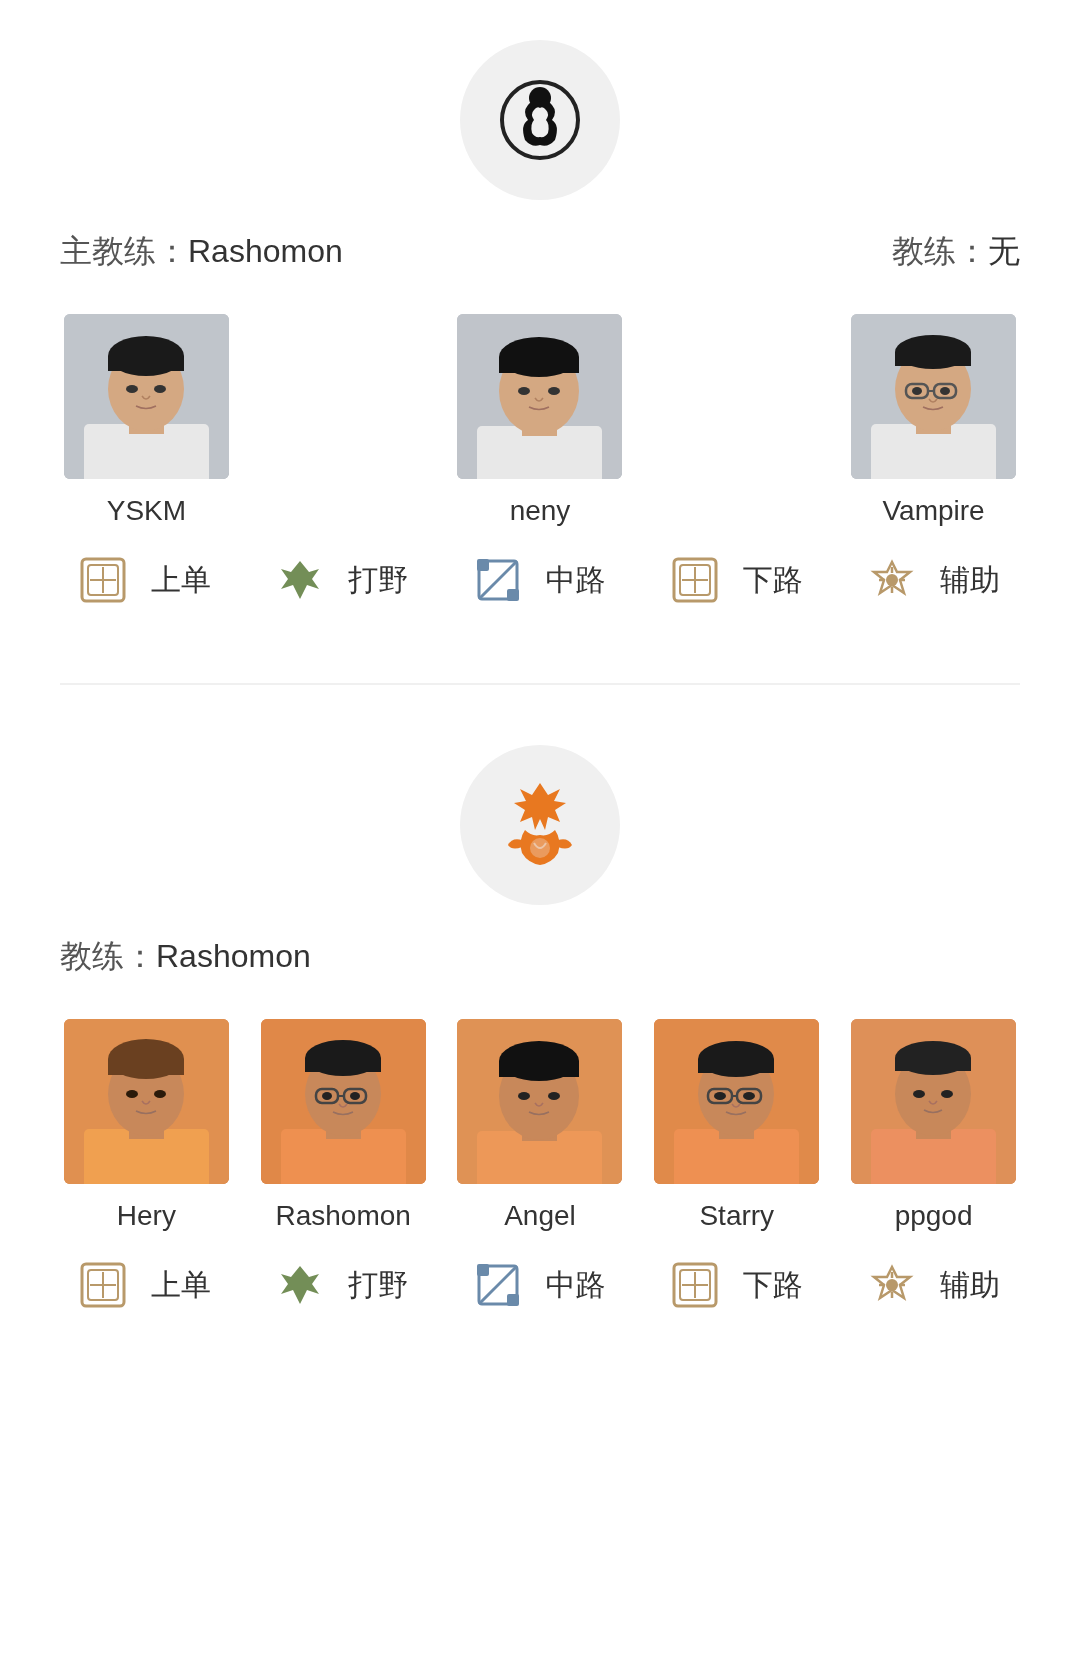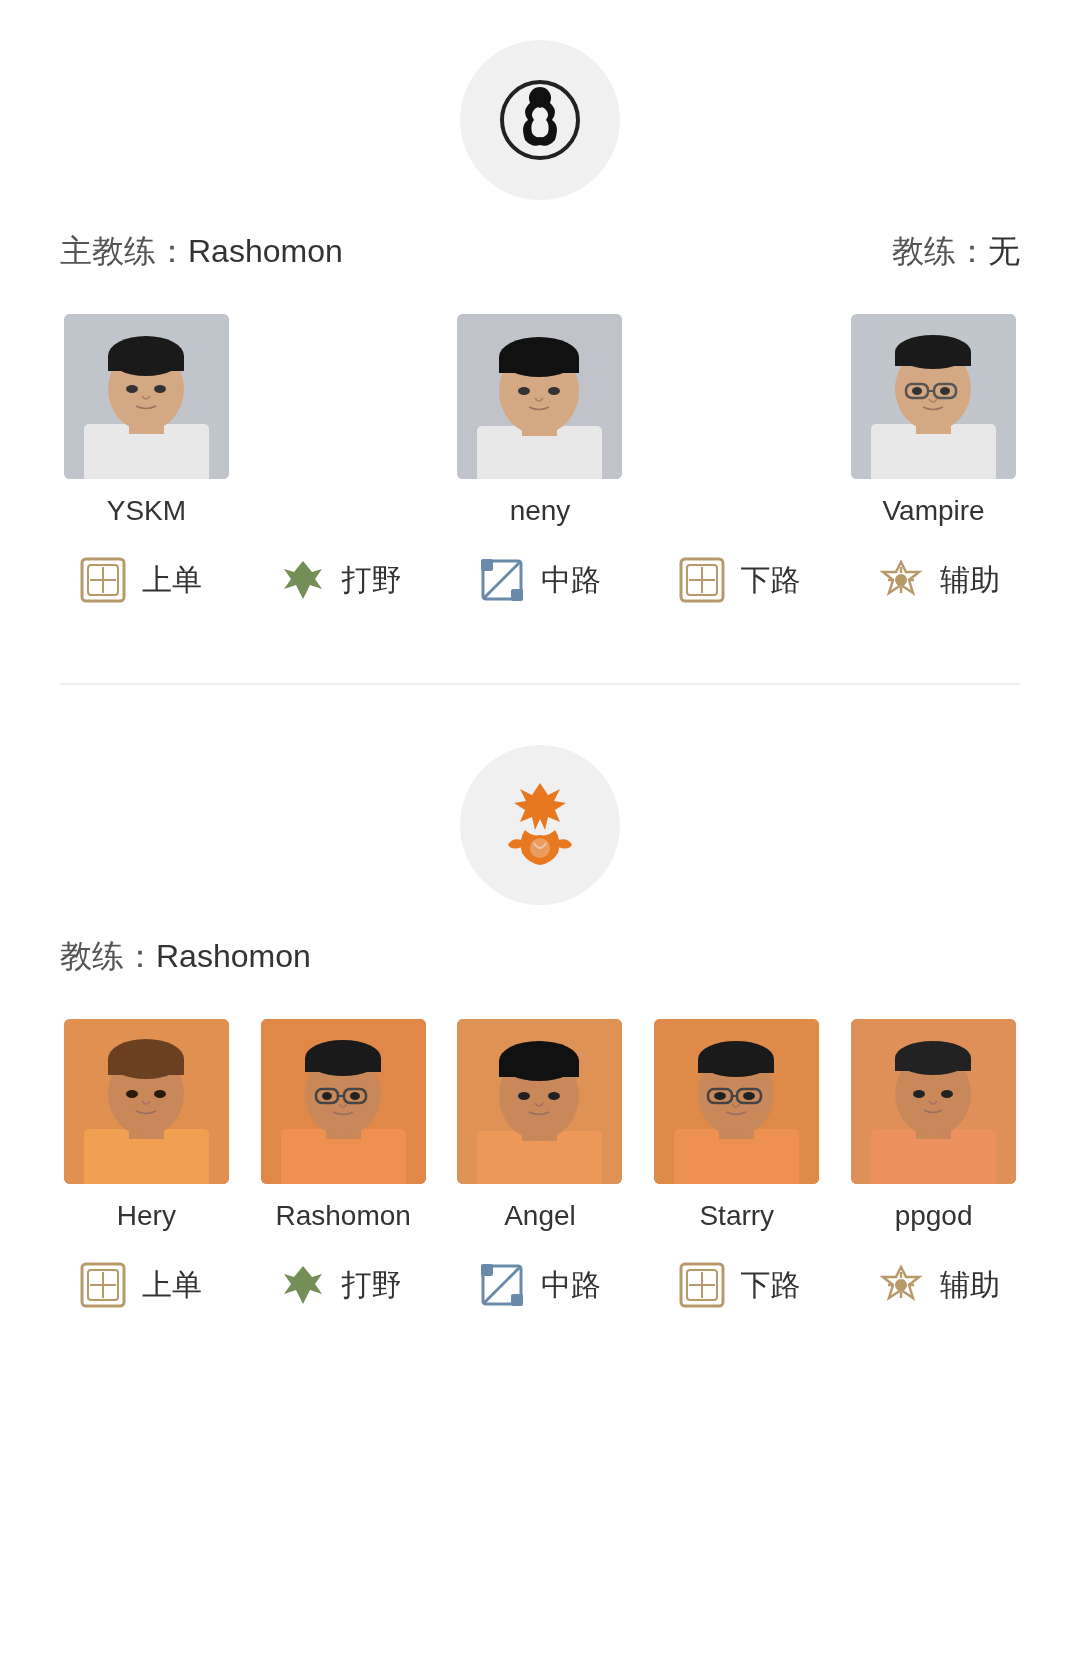--- a/index.html
+++ b/index.html
@@ -69,21 +69,21 @@
       display: flex;
       justify-content: space-between;
       align-items: center;
       margin: 20px 0 40px;
       padding: 0 20px;
     }
 
     .role-item {
       display: flex;
       align-items: center;
-      gap: 16px;
+      gap: 25px;
       font-size: 30px;
       color: #333;
     }
 
     .role-icon {
       width: 46px;
       height: 46px;
     }
 
     .separator {

